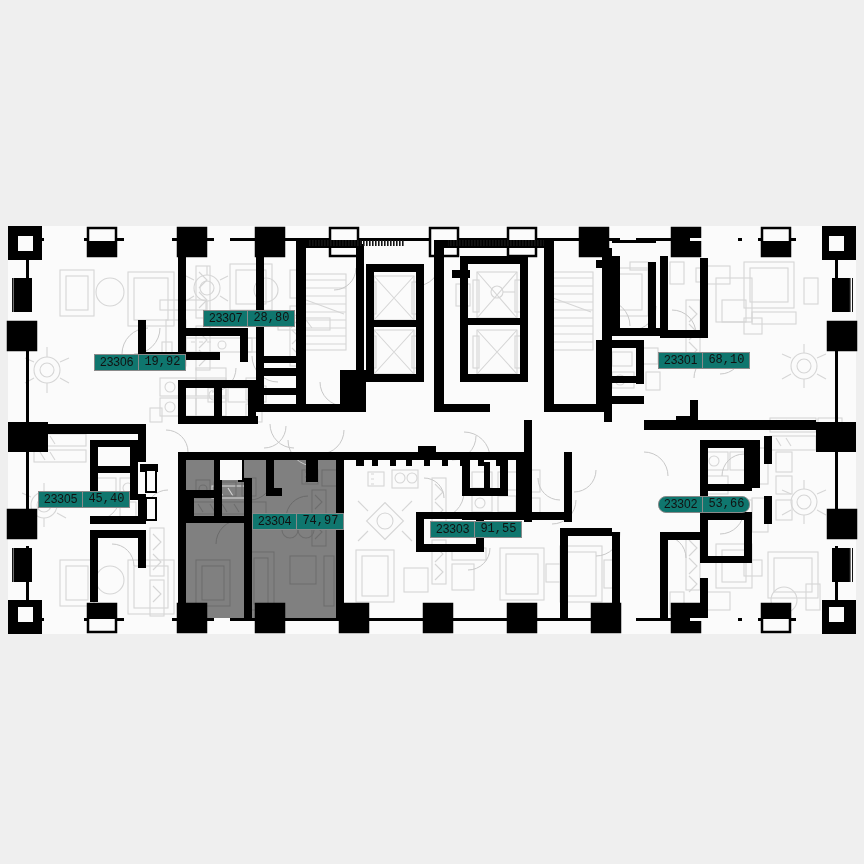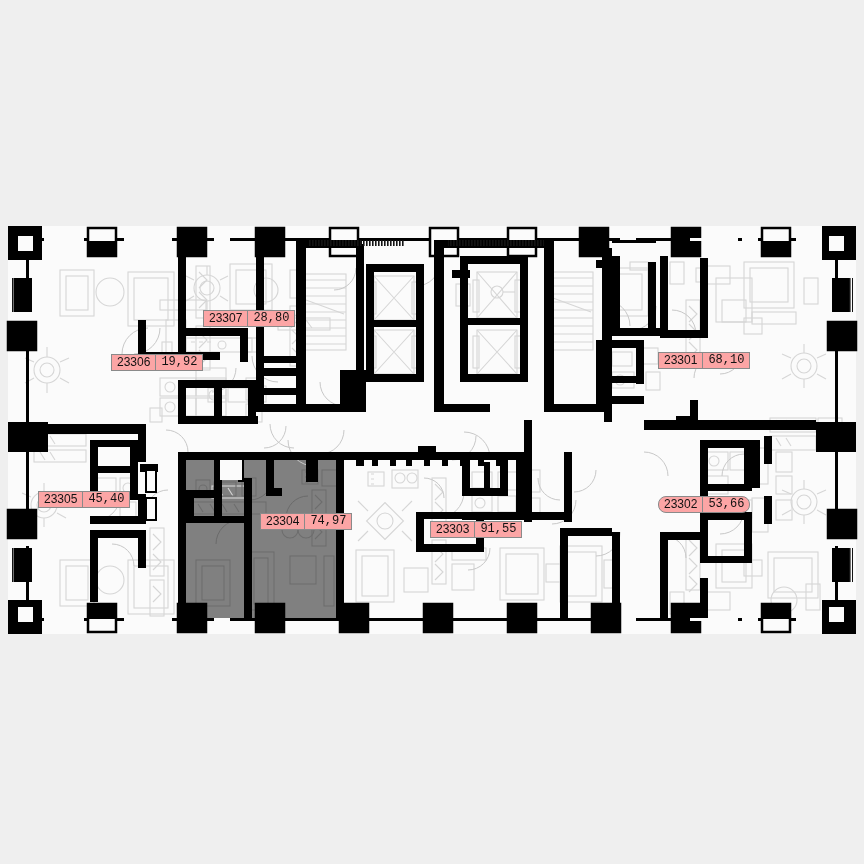--- a/index.html
+++ b/index.html
@@ -21,21 +21,21 @@
     left: 0;
     top: 0;
     width: 864px;
     height: 864px;
     display: block;
   }
   .unit-label {
     position: absolute;
     display: flex;
     align-items: stretch;
-    background: #fca5a5;
+    background: #0f766e;
     border: 1px solid #8a8a8a;
     height: 17px;
     line-height: 15px;
     font-size: 12px;
     color: #111111;
     white-space: nowrap;
     box-sizing: border-box;
     z-index: 40;
   }
   .unit-label .uid {
@@ -675,31 +675,31 @@
   <div class="unit-label" style="left:658px; top:496px;border-radius:8px;">
     <span class="uid">23302</span>
     <span class="uarea">53,66</span>
   </div>
 
   <div class="unit-label" style="left:430px; top:521px;">
     <span class="uid">23303</span>
     <span class="uarea">91,55</span>
   </div>
 
-  <div class="unit-label" style="left:260px; top:513px;text-align:center;">
+  <div class="unit-label" style="left:252px; top:513px;text-align:center;">
     <span class="uid">23304</span>
     <span class="uarea">74,97</span>
   </div>
 
   <div class="unit-label" style="left:38px; top:491px;">
     <span class="uid">23305</span>
     <span class="uarea">45,40</span>
   </div>
 
-  <div class="unit-label" style="left:111px; top:354px;">
+  <div class="unit-label" style="left:94px; top:354px;">
     <span class="uid">23306</span>
     <span class="uarea">19,92</span>
   </div>
 
   <div class="unit-label" style="left:203px; top:310px;">
     <span class="uid">23307</span>
     <span class="uarea">28,80</span>
   </div>
 
 </div>

